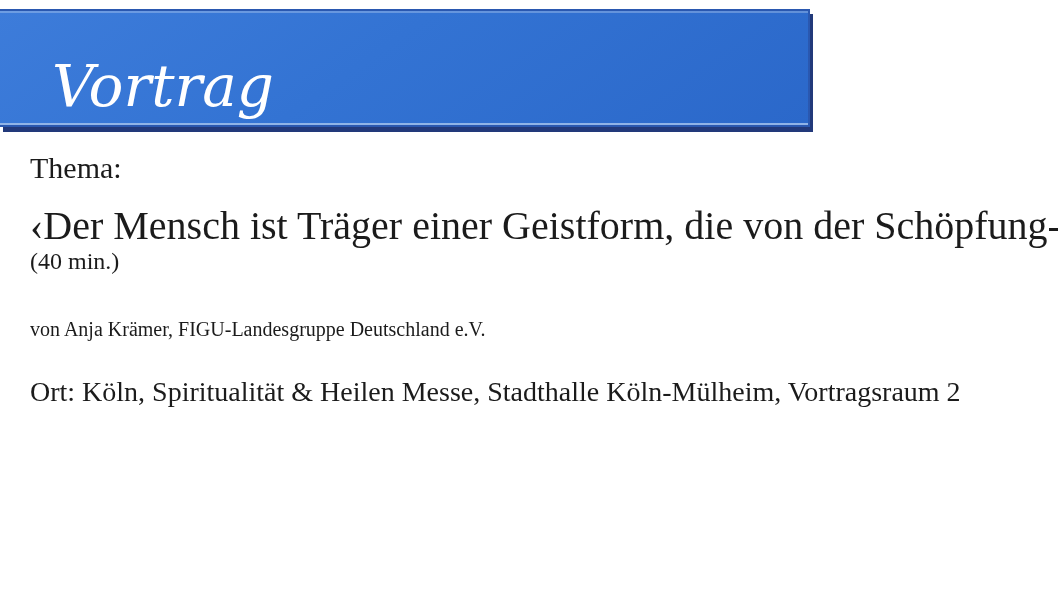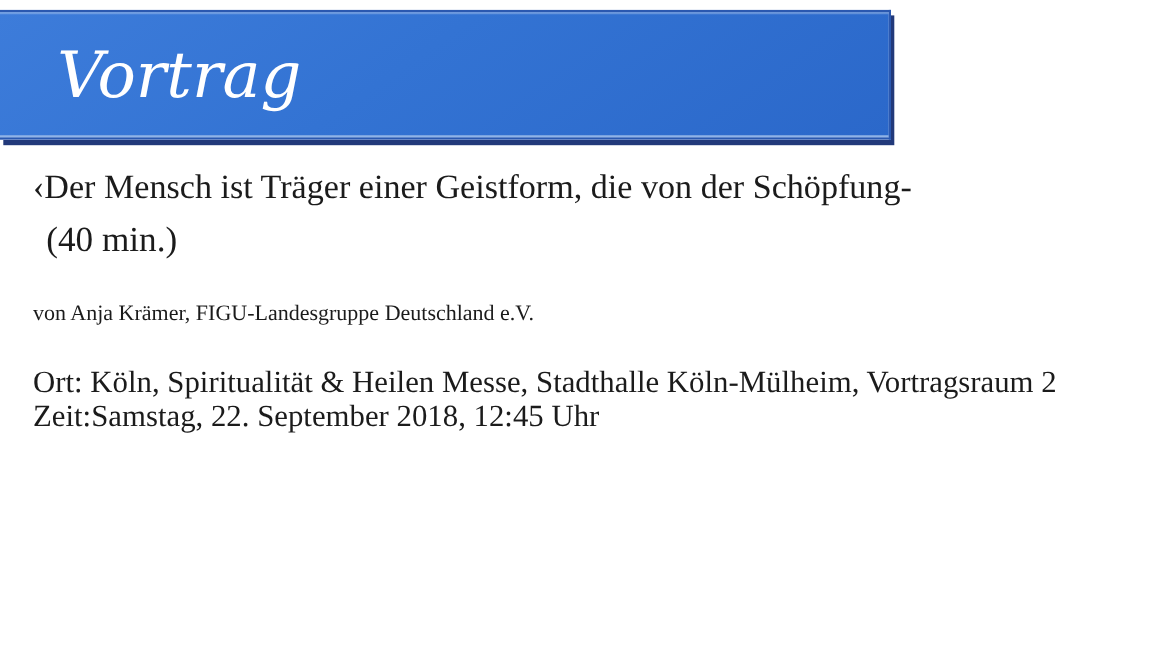--- a/index.html
+++ b/index.html
@@ -20,21 +20,21 @@
     background: linear-gradient(145deg, #3d7cda 0%, #3373d3 45%, #2b68ca 100%);
     border: 2px solid #2a58b0;
     border-left: none;
     box-shadow:
       inset 0 2px 0 rgba(255,255,255,0.25),
       inset 0 -2px 0 rgba(150,183,232,0.95),
       3px 5px 0 #22397a;
   }
   .banner-title {
     position: absolute;
-    left: 52px; top: 14px;
+    left: 52px; top: 32px;
     font-family: cursive, "DejaVu Serif", serif;
     font-style: italic;
     font-size: 58px;
     line-height: 86px;
     color: #ffffff;
     white-space: nowrap;
   }
 
   
   .content {
@@ -45,28 +45,28 @@
   .thema {
     font-size: 30px;
     line-height: 36px;
     margin: 0 0 20px 0;
   }
   .quote {
     margin: 0;
   }
   .quote-line {
     display: block;
-    font-size: 31px;
+    font-size: 40px;
     line-height: 40px;
     white-space: nowrap;
   }
   .duration {
-    font-size: 32px;
+    font-size: 24px;
     line-height: 30px;
-    margin: 12px;
+    margin: 0;
   }
   .speaker {
     font-size: 20px;
     line-height: 34px;
     margin: 36px 0 0 0;
   }
   .place-time {
     margin: 30px 0 0 0;
   }
   .place-time .line {
@@ -80,28 +80,28 @@
 <body>
 
 <div class="slide">
 
   <div class="banner">
     <div class="banner-title">Vortrag</div>
   </div>
 
   <div class="content">
 
+    <p class="thema">Thema:</p>
 
     <div class="quote">
       <span class="quote-line">‹Der Mensch ist Träger einer Geistform, die von der Schöpfung-</span>
     </div>
 
     <p class="duration">(40 min.)</p>
 
     <p class="speaker">von Anja Krämer, FIGU-Landesgruppe Deutschland e.V.</p>
 
     <div class="place-time">
       <span class="line">Ort: Köln, Spiritualität &amp; Heilen Messe, Stadthalle Köln-Mülheim, Vortragsraum 2</span>
-      <span class="line">Zeit:Samstag, 22. September 2018, 12:45 Uhr</span>
     </div>
 
   </div>
 </div>
 
 </body></html>

